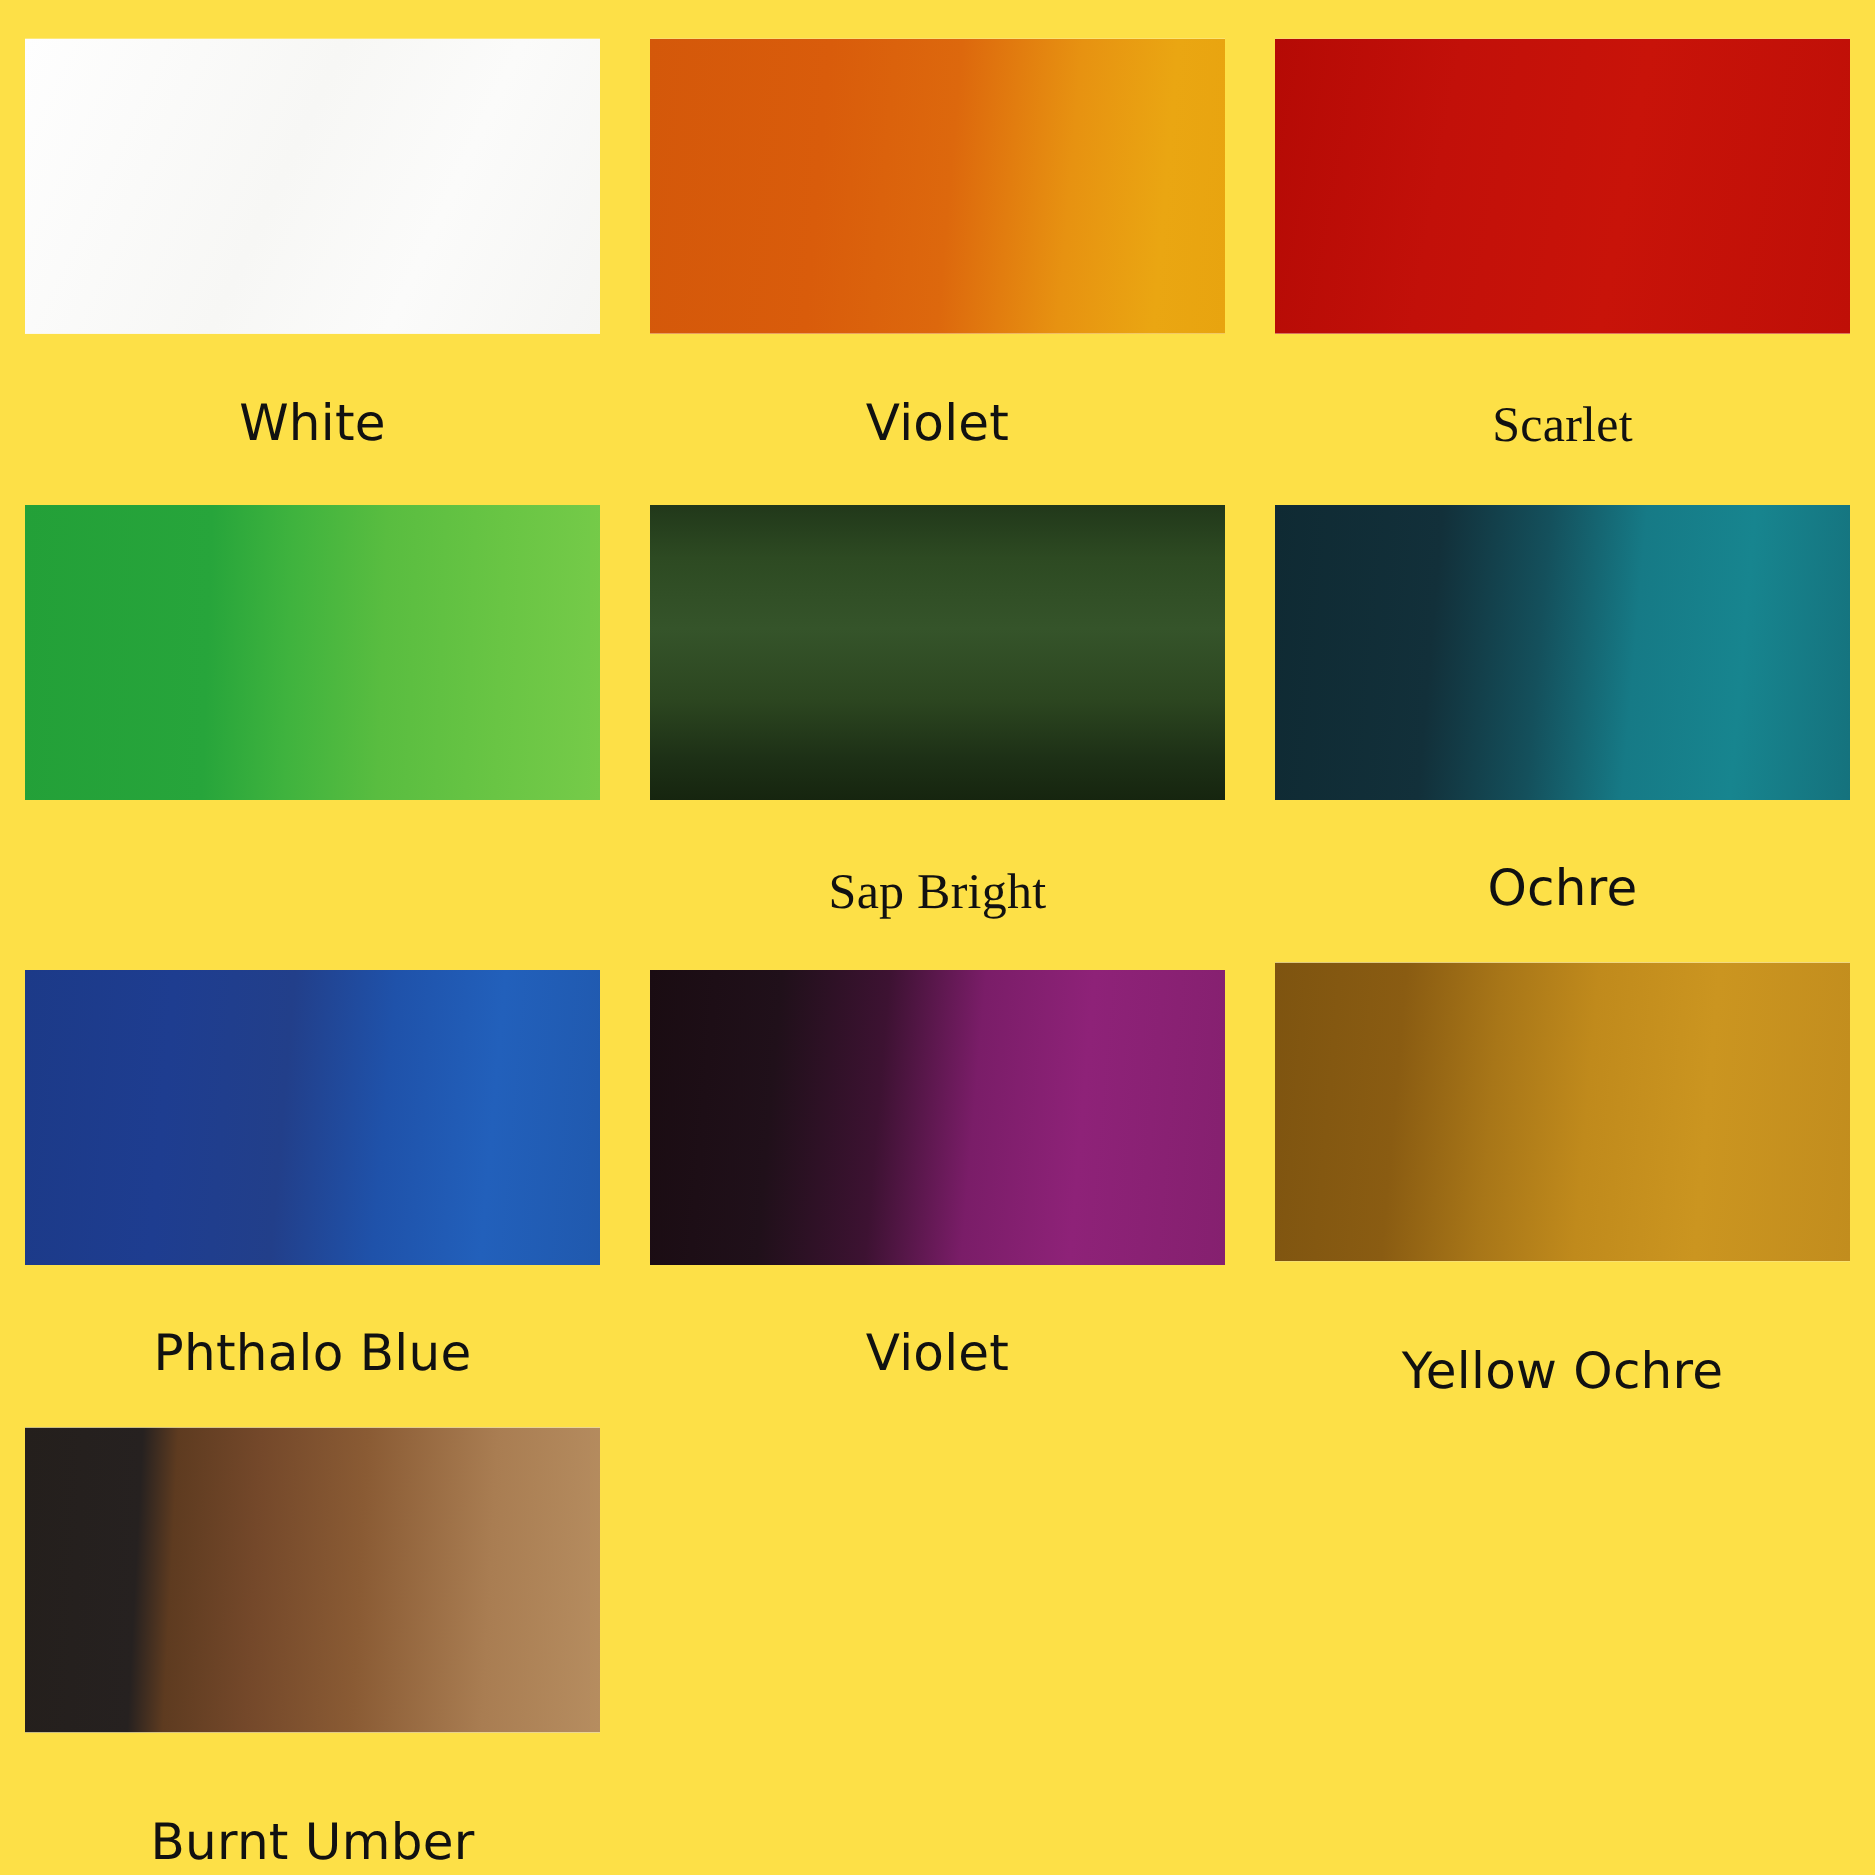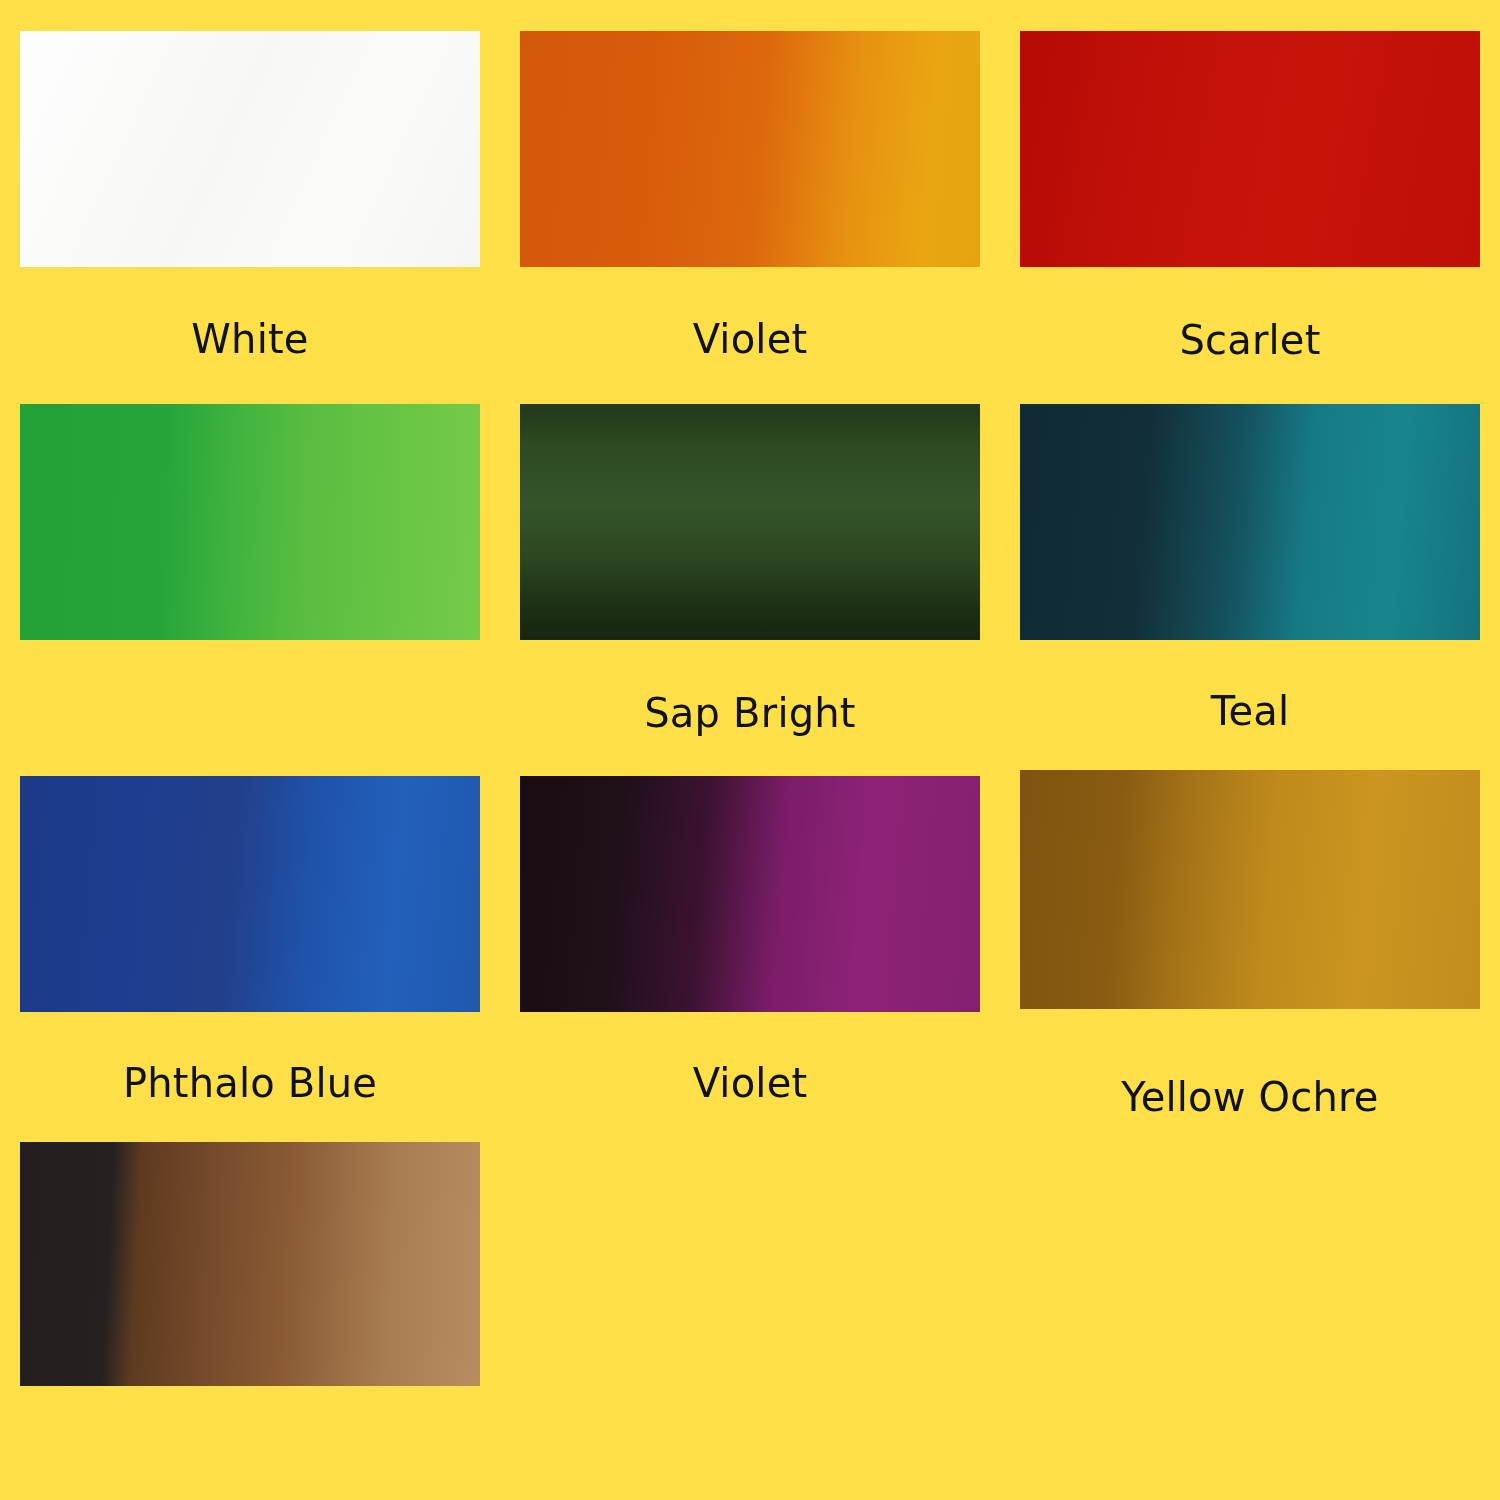--- a/index.html
+++ b/index.html
@@ -71,21 +71,21 @@
   .label {
     font-size: 40px;
     line-height: 1;
     color: #111111;
     text-align: center;
     font-weight: 400;
     letter-spacing: 0.2px;
     white-space: nowrap;
   }
   .cell.row1 .label { margin-top: 52px; }
-  .cell.row2 .label { margin-top: 53px; }
+  .cell.row2 .label { margin-top: 53px; font-family: Liberation Serif, serif; }
   .cell.row3 .label { margin-top: 51px; }
   .cell.row4 .label { margin-top: 68px; }
 
   
 
   
   .p-white {
     background:
       linear-gradient(115deg, #fefefe 0%, #f7f7f5 45%, #fbfbfa 70%, #f5f5f3 100%);
   }
@@ -207,21 +207,21 @@
       </div>
       <div class="label">Sap Bright</div>
     </div>
 
     <div class="cell row3">
       <div class="swatch">
         <div class="paint p-teal"></div>
         <div class="mottle-light"></div>
         <div class="mottle-a"></div>
       </div>
-      <div class="label">Teal</div>
+      <div class="label">Ochre</div>
     </div>
 
     <div class="cell row3">
       <div class="swatch">
         <div class="paint p-phthalo"></div>
         <div class="mottle-light"></div>
         <div class="mottle-a"></div>
       </div>
       <div class="label">Phthalo Blue</div>
     </div>
@@ -243,17 +243,18 @@
       </div>
       <div class="label">Yellow Ochre</div>
     </div>
 
     <div class="cell row4">
       <div class="swatch">
         <div class="paint p-umber"></div>
         <div class="mottle-light"></div>
         <div class="mottle-a"></div>
       </div>
+      <div class="label">Burnt Umber</div>
     </div>
 
 
   </div>
 </div>
 
 </body></html>

